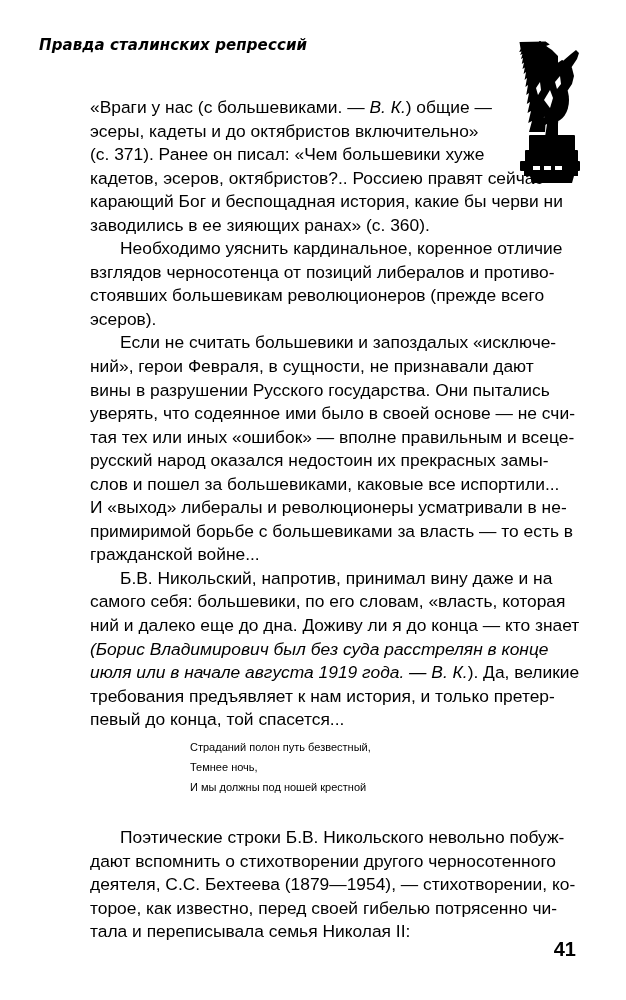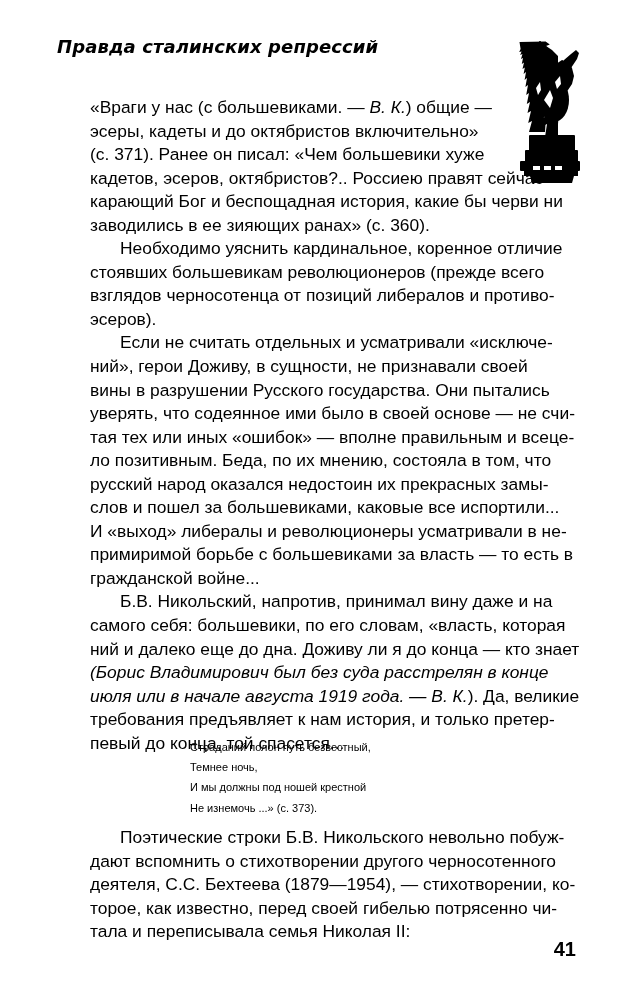--- a/index.html
+++ b/index.html
@@ -15,24 +15,24 @@
     background: #ffffff;
     overflow: hidden;
     font-family: "Liberation Sans", sans-serif;
     color: #000000;
     -webkit-font-smoothing: none;
   }
 
   
   .running-head {
     position: absolute;
-    left: 57px;
+    left: 39px;
     top: 36px;
     font-family: "DejaVu Sans", sans-serif;
-    font-size: 18px;
+    font-size: 15px;
     font-style: italic;
     font-weight: bold;
     letter-spacing: 0.1px;
     white-space: nowrap;
   }
 
   
   .monument {
     position: absolute;
     left: 500px;
@@ -146,32 +146,31 @@
       <span class="ln narrow" style="letter-spacing: 0px; word-spacing: 0px;"><span>«Враги у нас (с большевиками. — </span><span class="it">В. К.</span><span>) общие —</span></span>
       <span class="ln narrow" style="letter-spacing: 0px; word-spacing: 0px;">эсеры, кадеты и до октябристов включительно»</span>
       <span class="ln narrow" style="letter-spacing: 0px; word-spacing: 0px;">(с. 371). Ранее он писал: «Чем большевики хуже</span>
       <span class="ln" style="letter-spacing: 0px; word-spacing: 0px;">кадетов, эсеров, октябристов?.. Россиею правят сейчас</span>
       <span class="ln" style="letter-spacing: 0px; word-spacing: 0px;">карающий Бог и беспощадная история, какие бы черви ни</span>
       <span class="ln" style="letter-spacing: 0px; word-spacing: 0px;">заводились в ее зияющих ранах» (с. 360).</span>
     </p>
 
     <p style="margin:0">
       <span class="ln ind" style="letter-spacing: 0px; word-spacing: 0px;">Необходимо уяснить кардинальное, коренное отличие</span>
+      <span class="ln" style="letter-spacing: 0px; word-spacing: 0px;">взглядов черносотенца от позиций либералов и противо-</span>
       <span class="ln" style="letter-spacing: 0px; word-spacing: 0px;">стоявших большевикам революционеров (прежде всего</span>
-      <span class="ln" style="letter-spacing: 0px; word-spacing: 0px;">взглядов черносотенца от позиций либералов и противо-</span>
       <span class="ln" style="letter-spacing: 0px; word-spacing: 0px;">эсеров).</span>
     </p>
 
     <p style="margin:0">
-      <span class="ln ind" style="letter-spacing: 0px; word-spacing: 0px;">Если не считать отдельных и усматривали «исключе-</span>
-      <span class="ln" style="letter-spacing: 0px; word-spacing: 0px;">ний», герои Доживу, в сущности, не признавали своей</span>
+      <span class="ln ind" style="letter-spacing: 0px; word-spacing: 0px;">Если не считать большевики и запоздалых «исключе-</span>
+      <span class="ln" style="letter-spacing: 0px; word-spacing: 0px;">ний», герои Февраля, в сущности, не признавали дают</span>
       <span class="ln" style="letter-spacing: 0px; word-spacing: 0px;">вины в разрушении Русского государства. Они пытались</span>
       <span class="ln" style="letter-spacing: 0px; word-spacing: 0px;">уверять, что содеянное ими было в своей основе — не счи-</span>
       <span class="ln" style="letter-spacing: 0px; word-spacing: 0px;">тая тех или иных «ошибок» — вполне правильным и всеце-</span>
-      <span class="ln" style="letter-spacing: 0px; word-spacing: 0px;">ло позитивным. Беда, по их мнению, состояла в том, что</span>
       <span class="ln" style="letter-spacing: 0px; word-spacing: 0px;">русский народ оказался недостоин их прекрасных замы-</span>
       <span class="ln" style="letter-spacing: 0px; word-spacing: 0px;">слов и пошел за большевиками, каковые все испортили...</span>
       <span class="ln" style="letter-spacing: 0px; word-spacing: 0px;">И «выход» либералы и революционеры усматривали в не-</span>
       <span class="ln" style="letter-spacing: 0px; word-spacing: 0px;">примиримой борьбе с большевиками за власть — то есть в</span>
       <span class="ln" style="letter-spacing: 0px; word-spacing: 0px;">гражданской войне...</span>
     </p>
 
     <p style="margin:0">
       <span class="ln ind" style="letter-spacing: 0px; word-spacing: 0px;">Б.В. Никольский, напротив, принимал вину даже и на</span>
       <span class="ln" style="letter-spacing: 0px; word-spacing: 0px;">самого себя: большевики, по его словам, «власть, которая</span>
@@ -181,21 +180,20 @@
       <span class="ln" style="letter-spacing: 0px; word-spacing: 0px;">требования предъявляет к нам история, и только претер-</span>
       <span class="ln" style="letter-spacing: 0px; word-spacing: 0px;">певый до конца, той спасется...</span>
     </p>
 
   </div>
 
   <div class="verse">
     <span class="vl">Страданий полон путь безвестный,</span>
     <span class="vl">Темнее ночь,</span>
     <span class="vl">И мы должны под ношей крестной</span>
-    <span class="vl">Не изнемочь ...» (с. 373).</span>
   </div>
 
   <div class="closing">
     <span class="ln ind" style="letter-spacing: 0px; word-spacing: 0px;">Поэтические строки Б.В. Никольского невольно побуж-</span>
     <span class="ln" style="letter-spacing: 0px; word-spacing: 0px;">дают вспомнить о стихотворении другого черносотенного</span>
     <span class="ln" style="letter-spacing: 0px; word-spacing: 0px;">деятеля, С.С. Бехтеева (1879—1954), — стихотворении, ко-</span>
     <span class="ln" style="letter-spacing: 0px; word-spacing: 0px;">торое, как известно, перед своей гибелью потрясенно чи-</span>
     <span class="ln" style="letter-spacing: 0px; word-spacing: 0px;">тала и переписывала семья Николая II:</span>
   </div>
 

